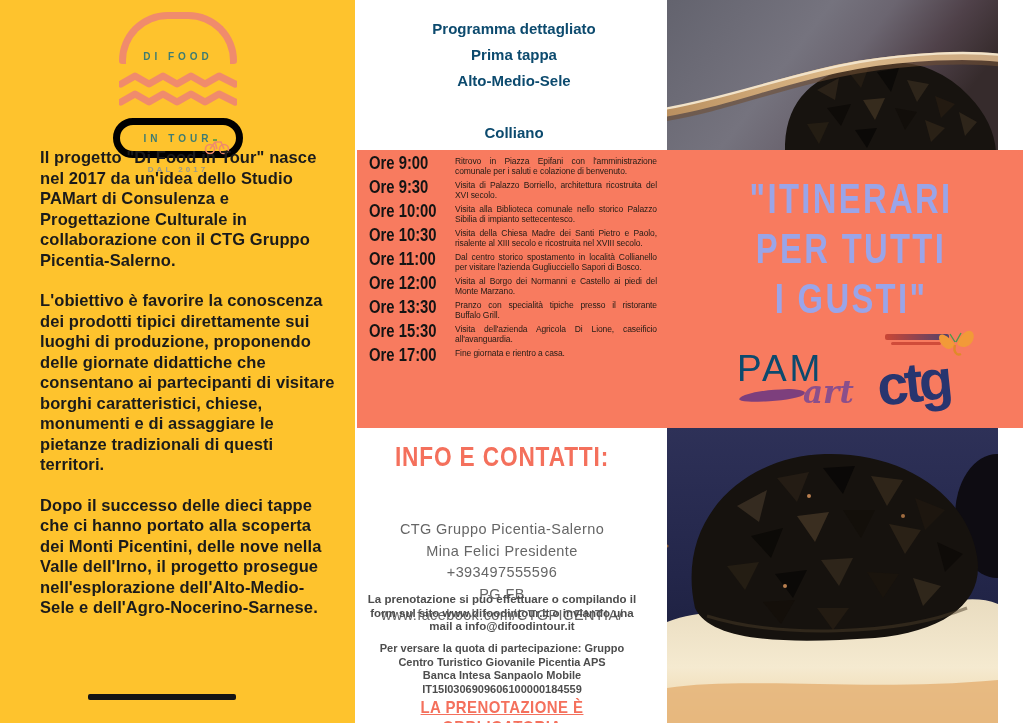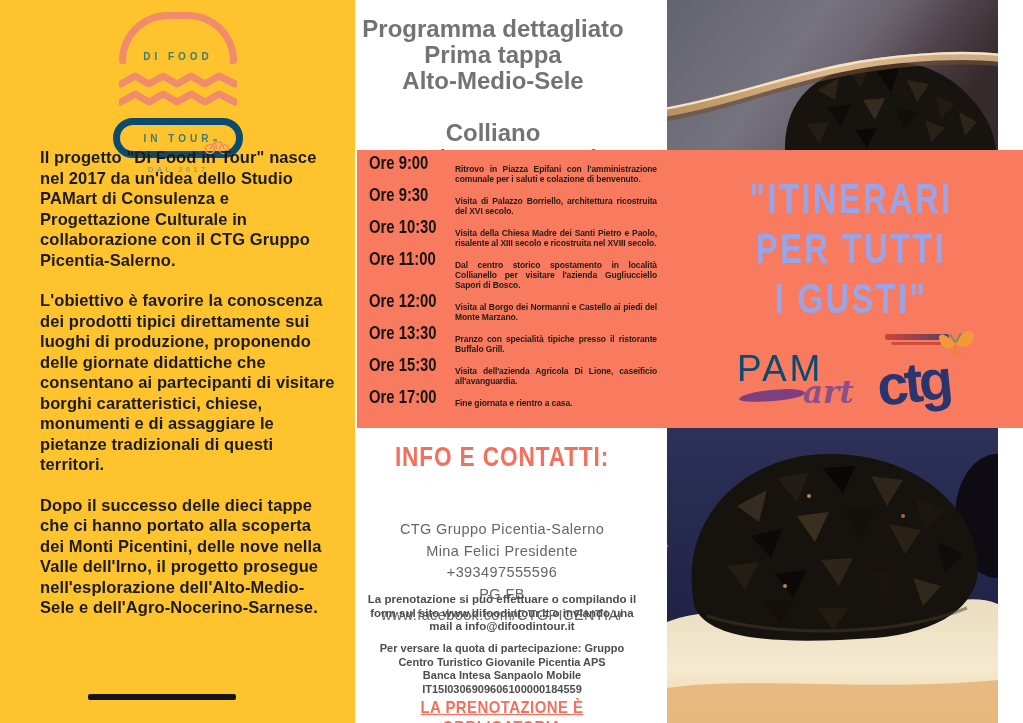--- a/index.html
+++ b/index.html
@@ -8,46 +8,46 @@
 
   
   .left-panel { position:absolute; left:0; top:0; width:355px; height:723px; background:#FEC32D; }
   .logo { position:absolute; left:103px; top:12px; width:150px; text-align:center; }
   .bun-top { position:relative; width:118px; height:52px; margin:0 auto;
              border:7px solid #F08B6C; border-bottom:none; border-radius:60px 60px 4px 4px;
              display:flex; align-items:flex-end; justify-content:center; }
   .bun-top span { color:#3E7C72; font-size:10px; font-weight:bold; letter-spacing:4px; padding-bottom:2px; }
   .waves { margin-top:8px; }
   .bun-bottom { position:relative; width:130px; height:40px; margin:6px auto 0;
-                border:7px solid #0c4a6e; border-radius:22px;
+                border:7px solid #000000; border-radius:22px;
                 display:flex; align-items:center; justify-content:center; }
   .bun-bottom span { color:#3E7C72; font-size:10px; font-weight:bold; letter-spacing:4px; }
   .bike { position:absolute; right:6px; bottom:-4px; }
   .logo-sub { margin-top:7px; font-size:8px; font-weight:bold; letter-spacing:3px; color:#9a9a8f; }
 
   .about { position:absolute; left:40px; top:147px; width:296px; }
   .about p { font-size:16.5px; font-weight:bold; color:#1b1b1b; line-height:20.5px; margin-bottom:20px; letter-spacing:0.1px; }
   .divider-line { position:absolute; left:88px; top:694px; width:148px; height:6px; background:#141414; border-radius:2px; }
 
   
-  .program-header { position:absolute; left:348px; top:16px; width:290px; text-align:center;
-                    color:#737373; font-weight:bold; font-size:24px; line-height:26px; }
+  .program-header { position:absolute; left:369px; top:16px; width:290px; text-align:center;
+                    color:#0c4a6e; font-weight:bold; font-size:15px; line-height:26px; }
   .program-header .hgap { height:26px; }
 
   
   .salmon-band { position:absolute; left:357px; top:150px; width:666px; height:278px; background:#F87B5F; z-index:5; overflow:hidden; }
 
   .schedule { position:absolute; left:12px; top:2px; width:292px; height:262px;
               display:flex; flex-direction:column; }
   .sched-row { display:flex; align-items:flex-start; }
   .sched-time { width:78px; flex:none; }
   .sched-time span { display:inline-block; font-size:19px; font-weight:800; color:#141414;
                      transform:scaleX(0.78); transform-origin:left center; white-space:nowrap; }
-  .sched-desc { width:202px; flex:none; margin-left:8px; margin-top:12px;
-                font-size:8.5px; line-height:10px; font-weight:bold; color:#231b15;
+  .sched-desc { width:202px; flex:none; margin-left:8px; margin-top:4px;
+                font-size:8.5px; line-height:10px; font-weight:normal; color:#231b15;
                 text-align:justify; letter-spacing:-0.1px; }
 
   .tagline { position:absolute; left:338px; top:24px; width:312px; text-align:center; }
   .tag-line { font-size:42px; line-height:50px; font-weight:800; color:#9AA5E9;
               letter-spacing:3px; transform:scaleX(0.78); white-space:nowrap; }
 
   
   .pam-logo { position:absolute; left:380px; top:198px; width:140px; height:70px; }
   .pam-word { font-size:37px; font-weight:300; color:#0c4a6e; letter-spacing:3px; font-family:"Liberation Sans",sans-serif; }
   .pam-script { position:absolute; left:66px; top:26px; font-family:"DejaVu Serif", serif; font-style:italic;
@@ -218,20 +218,24 @@
         <div class="sched-row">
           <div class="sched-time"><span>Ore 9:00</span></div>
           <div class="sched-desc">Ritrovo in Piazza Epifani con l'amministrazione comunale per i saluti e colazione di benvenuto.</div>
         </div>
 
         <div class="sched-row">
           <div class="sched-time"><span>Ore 9:30</span></div>
           <div class="sched-desc">Visita di Palazzo Borriello, architettura ricostruita del XVI secolo.</div>
         </div>
 
+        <div class="sched-row">
+          <div class="sched-time"><span>Ore 10:00</span></div>
+          <div class="sched-desc">Visita alla Biblioteca comunale nello storico Palazzo Sibilia di impianto settecentesco.</div>
+        </div>
 
         <div class="sched-row">
           <div class="sched-time"><span>Ore 10:30</span></div>
           <div class="sched-desc">Visita della Chiesa Madre dei Santi Pietro e Paolo, risalente al XIII secolo e ricostruita nel XVIII secolo.</div>
         </div>
 
         <div class="sched-row">
           <div class="sched-time"><span>Ore 11:00</span></div>
           <div class="sched-desc">Dal centro storico spostamento in località Collianello per visitare l'azienda Gugliucciello Sapori di Bosco.</div>
         </div>

